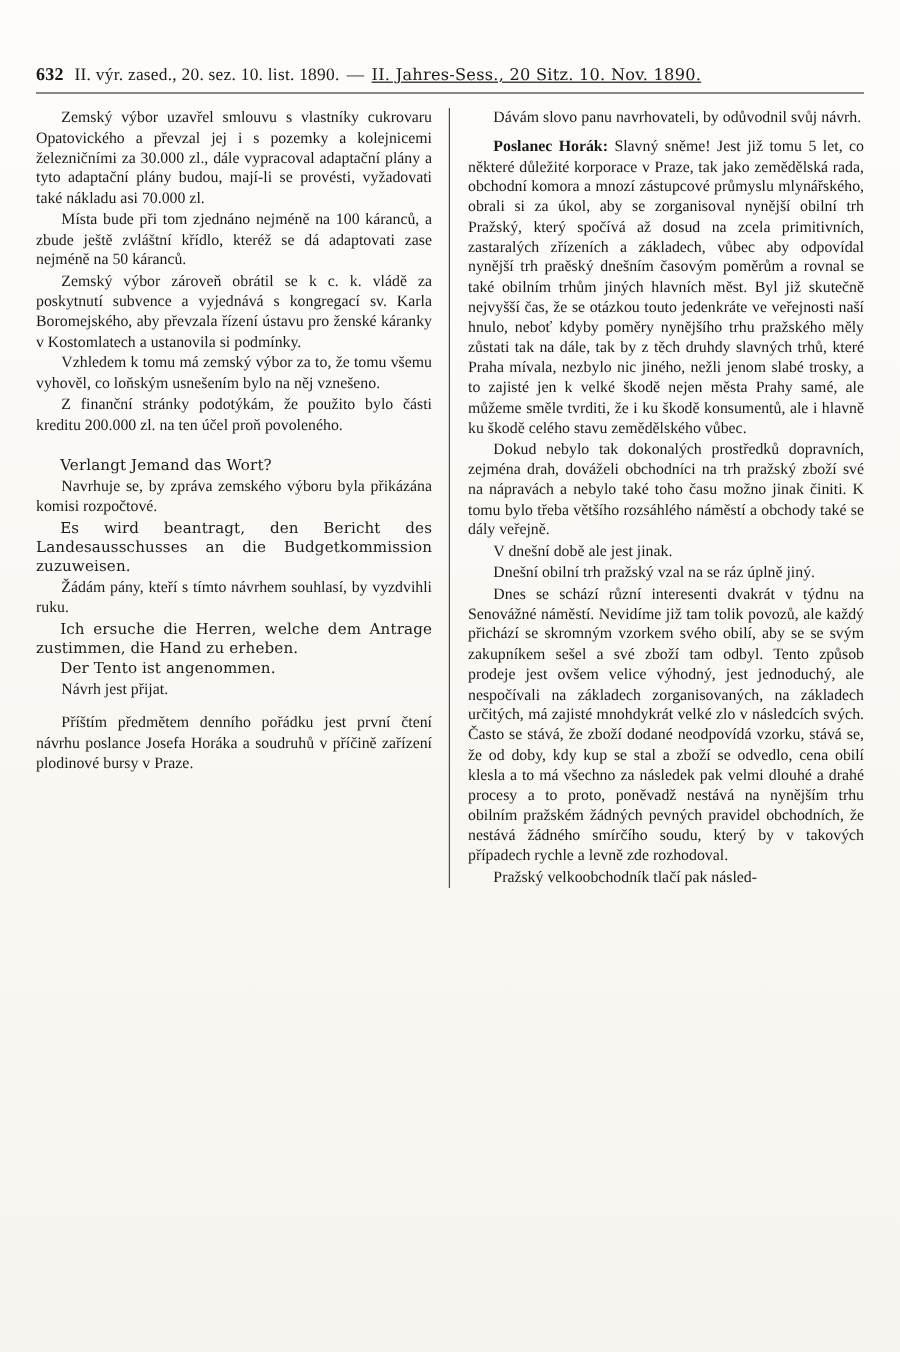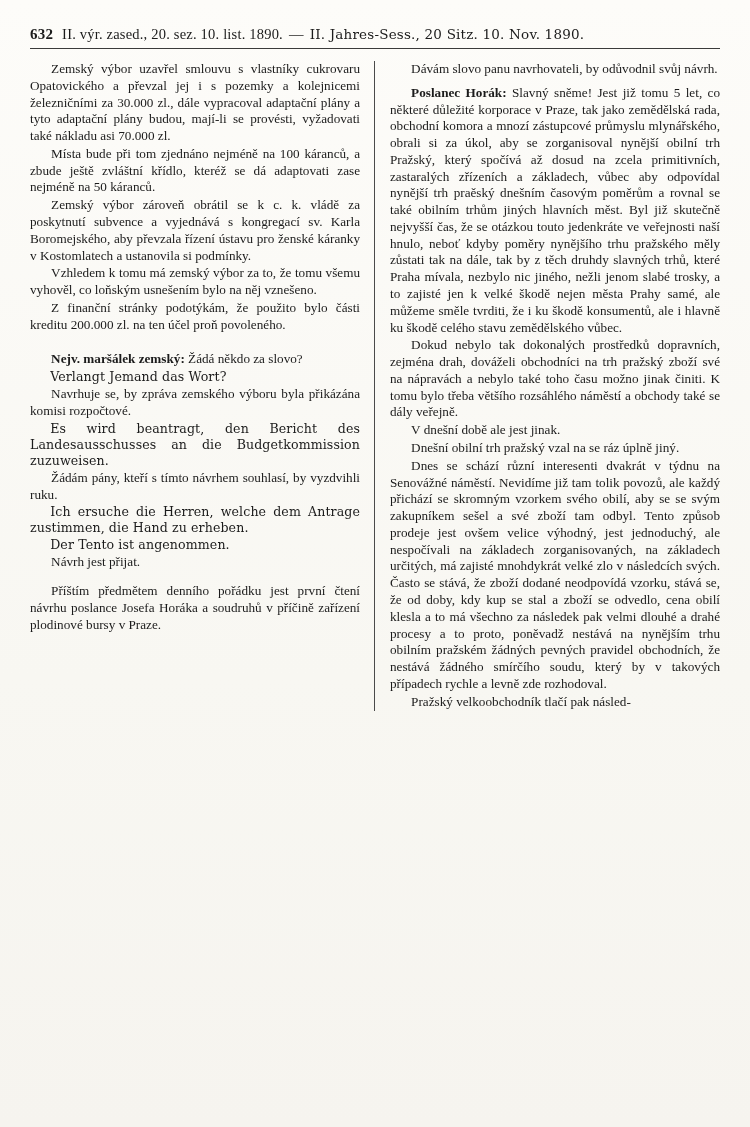--- a/index.html
+++ b/index.html
@@ -45,27 +45,29 @@
     margin-bottom: 12px;
     white-space: nowrap;
   }
   .header .pageno {
     font-weight: bold;
     margin-right: 9px;
     font-size: 15px;
   }
   .header .head-cz {
     font-weight: normal;
+    margin-top: 29px;
   }
   .header .sep {
     margin: 0 6px;
   }
   .header .head-de {
     font-family: "DejaVu Serif", serif;
     font-size: 13.5px;
+    text-decoration: underline;
   }
   .columns {
     display: flex;
     gap: 0;
     position: relative;
   }
   .col {
     width: 336px;
     font-size: 13.2px;
     line-height: 1.27;
@@ -112,21 +114,20 @@
     <div class="columns">
 
       <div class="col left">
         <p>Zemský výbor uzavřel smlouvu s vlastníky cukrovaru Opatovického a převzal jej i s pozemky a kolejnicemi železničními za 30.000 zl., dále vypracoval adaptační plány a tyto adaptační plány budou, mají-li se provésti, vyžadovati také nákladu asi 70.000 zl.</p>
         <p>Místa bude při tom zjednáno nejméně na 100 káranců, a zbude ještě zvláštní křídlo, kteréž se dá adaptovati zase nejméně na 50 káranců.</p>
         <p>Zemský výbor zároveň obrátil se k c. k. vládě za poskytnutí subvence a vyjednává s kongregací sv. Karla Boromejského, aby převzala řízení ústavu pro ženské káranky v Kostomlatech a ustanovila si podmínky.</p>
         <p>Vzhledem k tomu má zemský výbor za to, že tomu všemu vyhověl, co loňským usnešením bylo na něj vznešeno.</p>
         <p>Z finanční stránky podotýkám, že použito bylo části kreditu 200.000 zl. na ten účel proň povoleného.</p>
         <div class="gap-s"></div>
         <div class="gap-m"></div>
-        <p><span class="speaker">Nejv. maršálek zemský:</span><span> Žádá někdo za slovo?</span></p>
         <p class="fraktur">Verlangt Jemand das Wort?</p>
         <p>Navrhuje se, by zpráva zemského výboru byla přikázána komisi rozpočtové.</p>
         <p class="fraktur">Es wird beantragt, den Bericht des Landesausschusses an die Budgetkommission zuzuweisen.</p>
         <p>Žádám pány, kteří s tímto návrhem souhlasí, by vyzdvihli ruku.</p>
         <p class="fraktur">Ich ersuche die Herren, welche dem Antrage zustimmen, die Hand zu erheben.</p>
         <p class="fraktur spaced-wrap">Der Tento ist angenommen.</p>
         <p>Návrh jest přijat.</p>
         <div class="gap-m"></div>
         <p>Příštím předmětem denního pořádku jest první čtení návrhu poslance Josefa Horáka a soudruhů v příčině zařízení plodinové bursy v Praze.</p>
       </div>

